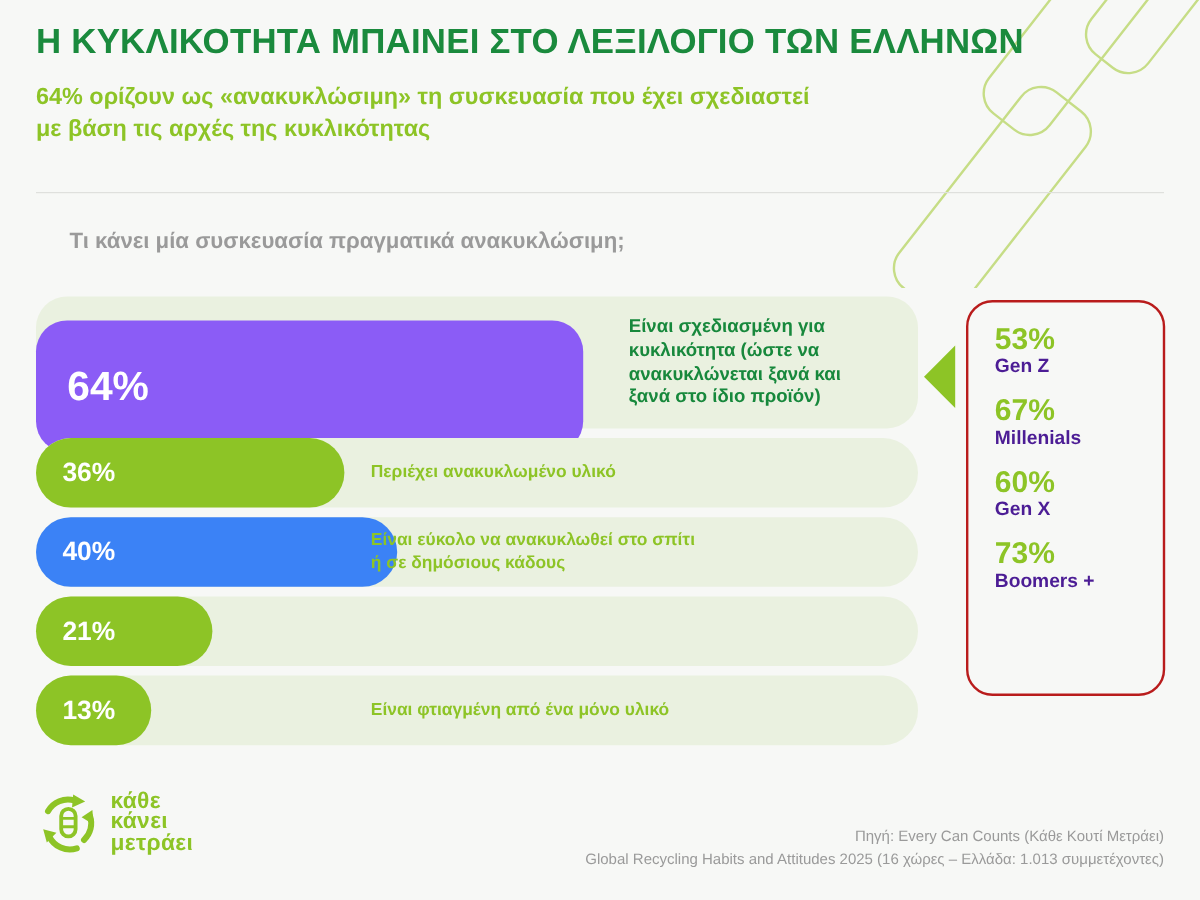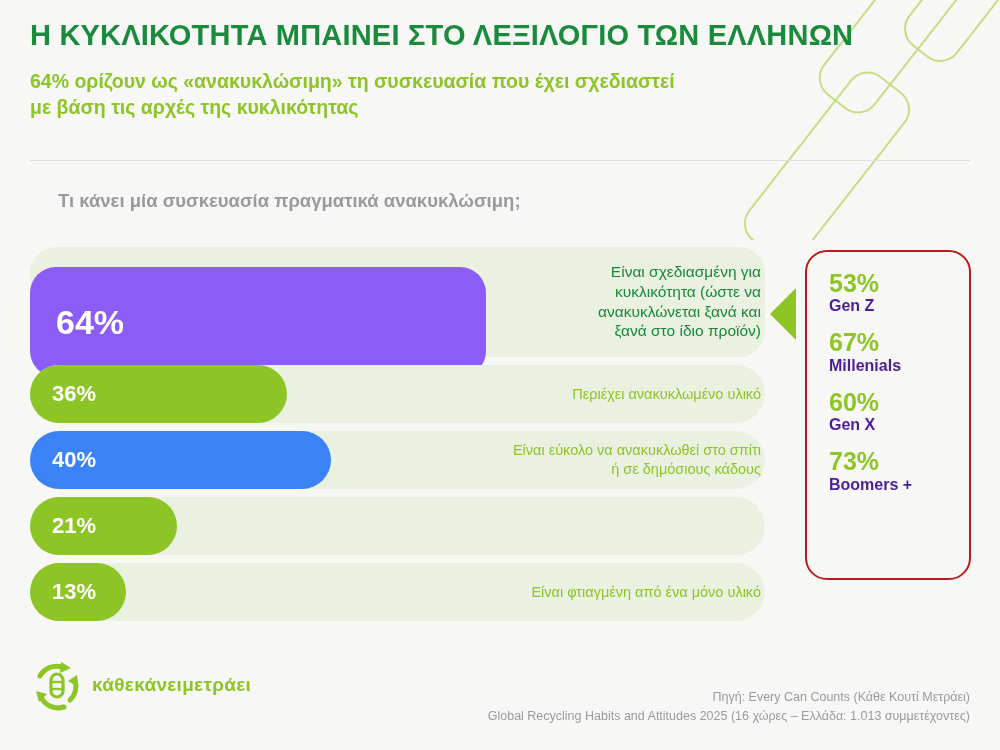--- a/index.html
+++ b/index.html
@@ -57,22 +57,22 @@
   }
   .row-0 .fill{background:#17883c;border-radius:26px;}
   .row-n .fill{background:#8dc426;border-radius:29px;}
   .value{
     color:#ffffff;font-weight:bold;position:relative;z-index:2;
     padding-left:22px;white-space:nowrap;
   }
   .row-0 .value{font-size:34px;padding-left:26px;}
   .row-n .value{font-size:22px;}
   .label{
-    position:absolute;right:4px;top:50%;transform:translateY(-50%);
-    text-align:right;font-weight:normal;line-height:1.28;z-index:3;
+    position:absolute;right:26px;top:50%;transform:translateY(-50%);
+    font-weight:bold;line-height:1.28;z-index:3;
   }
   .row-0 .label{color:#17883c;font-size:15.5px;width:215px;}
   .row-n .label{color:#8dc426;font-size:14.5px;width:430px;}
 
   
   .pointer{
     position:absolute;left:770px;top:288px;width:0;height:0;
     border-top:26px solid transparent;border-bottom:26px solid transparent;
     border-right:26px solid #8dc426;
   }
@@ -80,21 +80,21 @@
     position:absolute;left:805px;top:250px;width:166px;height:330px;
     border:2px solid #b91c1c;border-radius:22px;background:transparent;
     padding:18px 0 0 22px;box-sizing:border-box;
   }
   .gen-item{margin-bottom:14px;}
   .gen-value{color:#8dc426;font-size:25px;font-weight:bold;line-height:1.05;}
   .gen-label{color:#4c1d95;font-size:16px;font-weight:bold;line-height:1.2;}
 
   
   .logo{position:absolute;left:30px;top:658px;display:flex;align-items:center;gap:8px;}
-  .logo-text{display:flex;flex-direction:row;line-height:.92;}
+  .logo-text{display:flex;flex-direction:column;line-height:.92;}
   .logo-text span{
     color:#8dc426;font-size:19px;font-weight:bold;letter-spacing:.3px;
   }
 
   .source{
     position:absolute;right:30px;top:688px;text-align:right;
     color:#9a9a9a;font-size:12.5px;line-height:1.5;
   }
 </style>
 </head>

